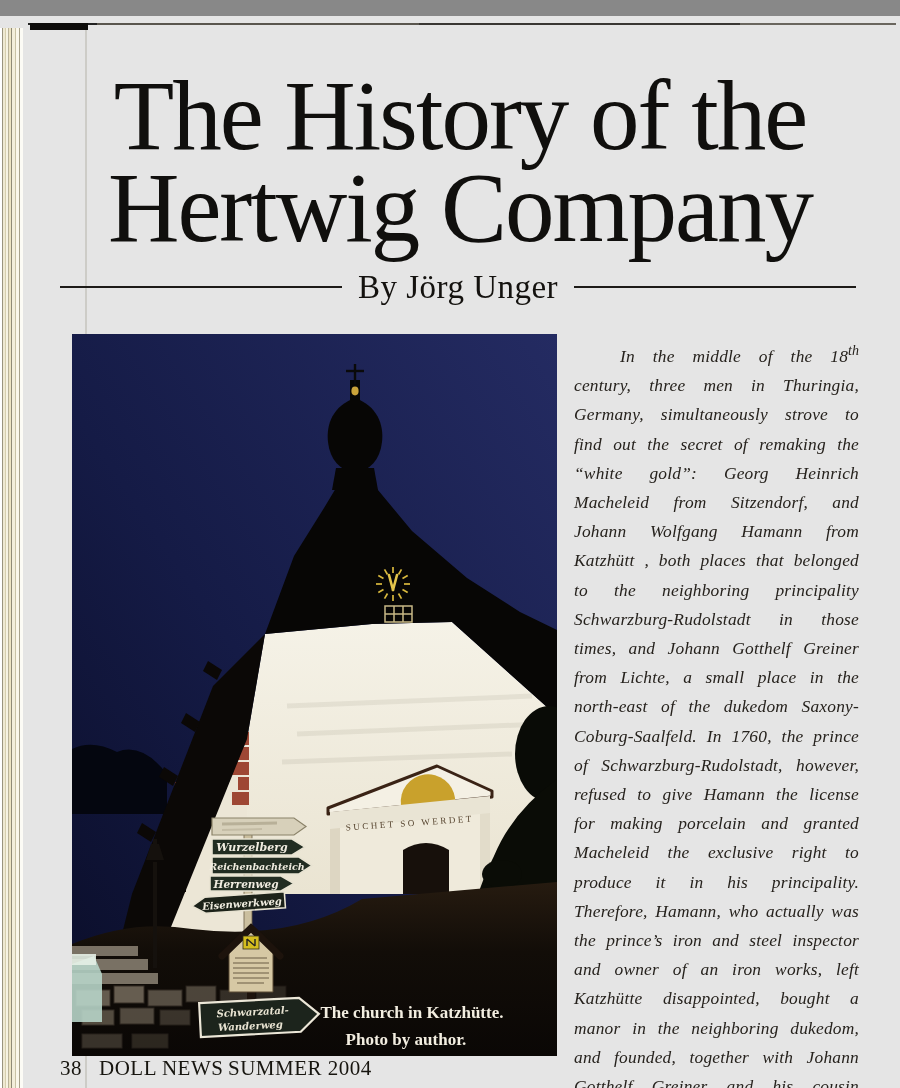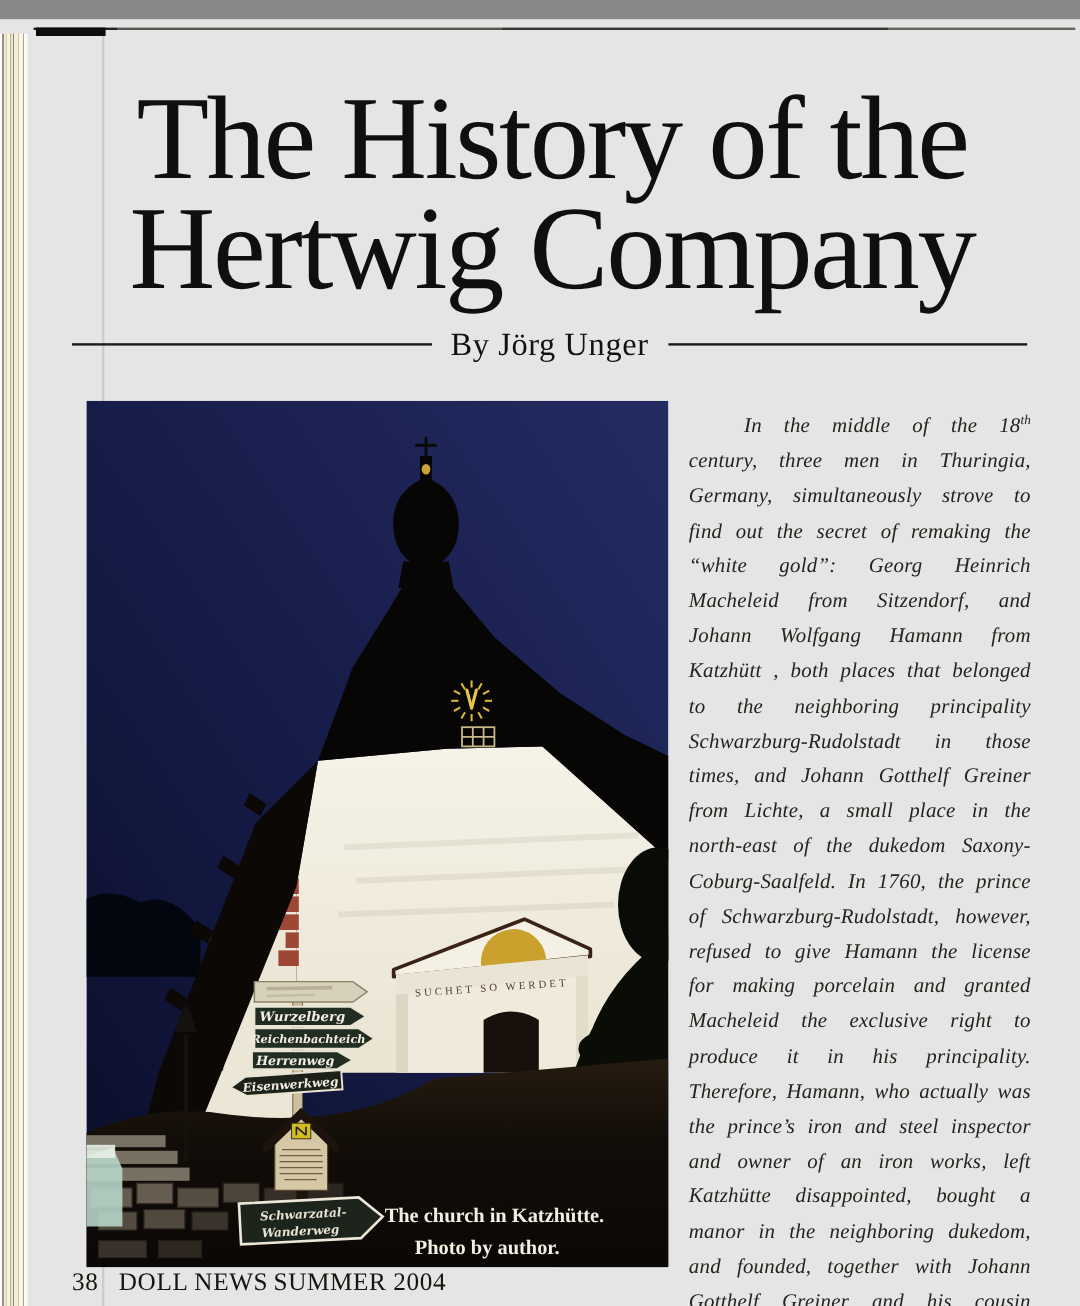--- a/index.html
+++ b/index.html
@@ -26,33 +26,33 @@
   
   .title{position:absolute; left:60px; right:40px; text-align:center; color:#100f0d;
     font-weight:400; letter-spacing:-2px; white-space:nowrap;}
   .title-1{top:48px; font-size:99px; line-height:104px;}
   .title-2{top:140px; font-size:99px; line-height:104px;}
 
   
   .byline-row{position:absolute; left:60px; right:44px; top:256px; height:30px;
     display:flex; align-items:center;}
   .byline-rule{flex:1 1 auto; height:2px; background:#1d1b18;}
-  .byline-text{flex:0 0 auto; padding:0 16px; font-size:27px; color:#14120f; letter-spacing:.5px;}
+  .byline-text{flex:0 0 auto; padding:0 16px; font-size:33px; color:#14120f; letter-spacing:.5px;}
 
   
   .photo{position:absolute; left:72px; top:318px; width:485px; height:722px;}
   .photo svg{display:block;}
 
   
   .article{
     position:absolute; left:574px; top:320px; width:285px;
     font-style:italic; font-size:17.4px; line-height:29.2px;
     text-align:justify; color:#26221d; letter-spacing:.2px; word-spacing:1.5px;
   }
-  .article .sup{font-size:11px; font-style:italic; vertical-align:7px; letter-spacing:0;}
+  .article .sup{font-size:14px; font-style:italic; vertical-align:7px; letter-spacing:0;}
 
   
   .footer-item{position:absolute; top:1040px; font-size:21px; color:#17150f; letter-spacing:.5px;}
   .f-num{left:60px;}
   .f-mag{left:99px;}
   .f-issue{left:228px;text-align:center;}
 </style>
 </head>
 <body>
 

